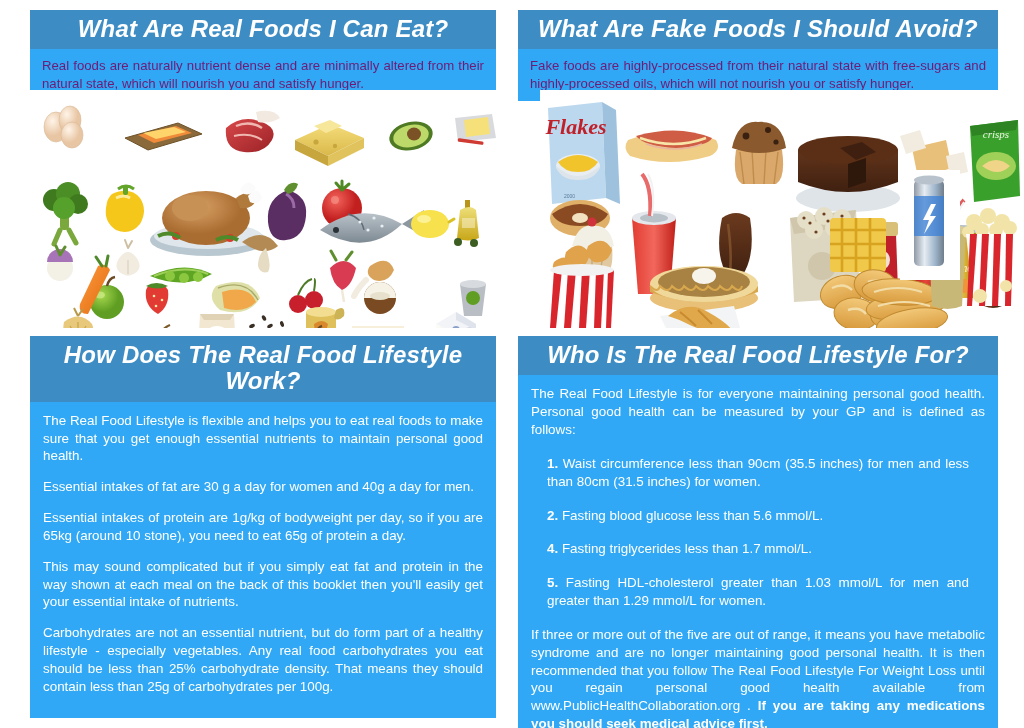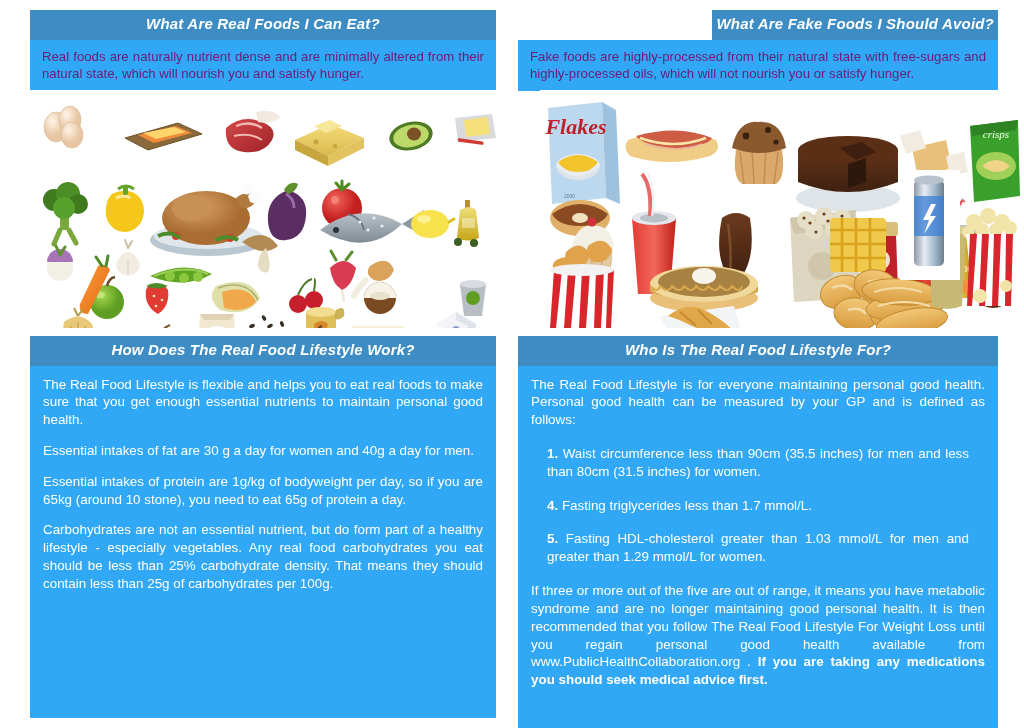--- a/index.html
+++ b/index.html
@@ -16,21 +16,21 @@
   }
 
   
   .panel { position: absolute; display: flex; flex-direction: column; }
   .panel-header {
     background: #3d8dc4;
     color: #ffffff;
     font-style: italic;
     font-weight: bold;
     text-align: center;
-    font-size: 15px;
+    font-size: 24px;
     letter-spacing: .2px;
     padding: 6px 4px 7px;
     line-height: 1.1;
   }
   .panel-sub {
     background: #30a8f5;
     color: #701a75;
     font-size: 13.2px;
     line-height: 1.32;
     padding: 8px 12px 9px;
@@ -424,21 +424,21 @@
         <rect x="409" y="264" width="34" height="42" fill="#c6d0e8" opacity=".8"></rect>
         <circle cx="426" cy="240" r="4" fill="#8aa0c8"></circle>
       </g>
 
       <g>
         <rect x="0" y="0" width="0" height="0"></rect>
       </g>
     </svg>
   </div>
 
-  <div class="panel" style="left:518px; top:10px; width:480px;align-items:flex-end;">
+  <div class="panel" style="left:518px; top:10px; width:480px;">
     <div class="panel-header">What Are Fake Foods I Should Avoid?</div>
     <div class="panel-sub">Fake foods are highly-processed from their natural state with free-sugars and highly-processed oils, which will not nourish you or satisfy hunger.</div>
   </div>
 
   <div class="imgstrip" style="left:540px; top:90px; width:480px; height:238px;">
     <svg width="480" height="238" viewBox="0 0 480 238">
       <defs>
         <linearGradient id="cupG" x1="0" y1="0" x2="1" y2="0">
             <stop offset="0" stop-color="#e23c32"></stop>
             <stop offset=".5" stop-color="#f2675c"></stop>
@@ -728,32 +728,37 @@
       </g>
     </svg>
   </div>
 
   <div class="panel" style="left:30px; top:336px; width:466px; height:382px;">
     <div class="panel-header">How Does The Real Food Lifestyle Work?</div>
     <div class="panel-body">
       <p>The Real Food Lifestyle is flexible and helps you to eat real foods to make sure that you get enough essential nutrients to maintain personal good health.</p>
       <p>Essential intakes of fat are 30 g a day for women and 40g a day for men.</p>
       <p>Essential intakes of protein are 1g/kg of bodyweight per day, so if you are 65kg (around 10 stone), you need to eat 65g of protein a day.</p>
+      <p>This may sound complicated but if you simply eat fat and protein in the way shown at each meal on the back of this booklet then you'll easily get your essential intake of nutrients.</p>
       <p class="tight">Carbohydrates are not an essential nutrient, but do form part of a healthy lifestyle - especially vegetables. Any real food carbohydrates you eat should be less than 25% carbohydrate density. That means they should contain less than 25g of carbohydrates per 100g.</p>
     </div>
   </div>
 
   <div class="panel" style="left:518px; top:336px; width:480px; height:458px;">
     <div class="panel-header">Who Is The Real Food Lifestyle For?</div>
     <div class="panel-body">
       <p>The Real Food Lifestyle is for everyone maintaining personal good health. Personal good health can be measured by your GP and is defined as follows:</p>
       <div class="crit-list">
         <p class="crit">
           <span class="b">1.</span>
           <span>Waist circumference less than 90cm (35.5 inches) for men and less than 80cm (31.5 inches) for women.</span>
+        </p>
+        <p class="crit">
+          <span class="b">2.</span>
+          <span>Fasting blood glucose less than 5.6 mmol/L.</span>
         </p>
         <p class="crit">
           <span class="b">4.</span>
           <span>Fasting triglycerides less than 1.7 mmol/L.</span>
         </p>
         <p class="crit">
           <span class="b">5.</span>
           <span>Fasting HDL-cholesterol greater than 1.03 mmol/L for men and greater than 1.29 mmol/L for women.</span>
         </p>
       </div>

